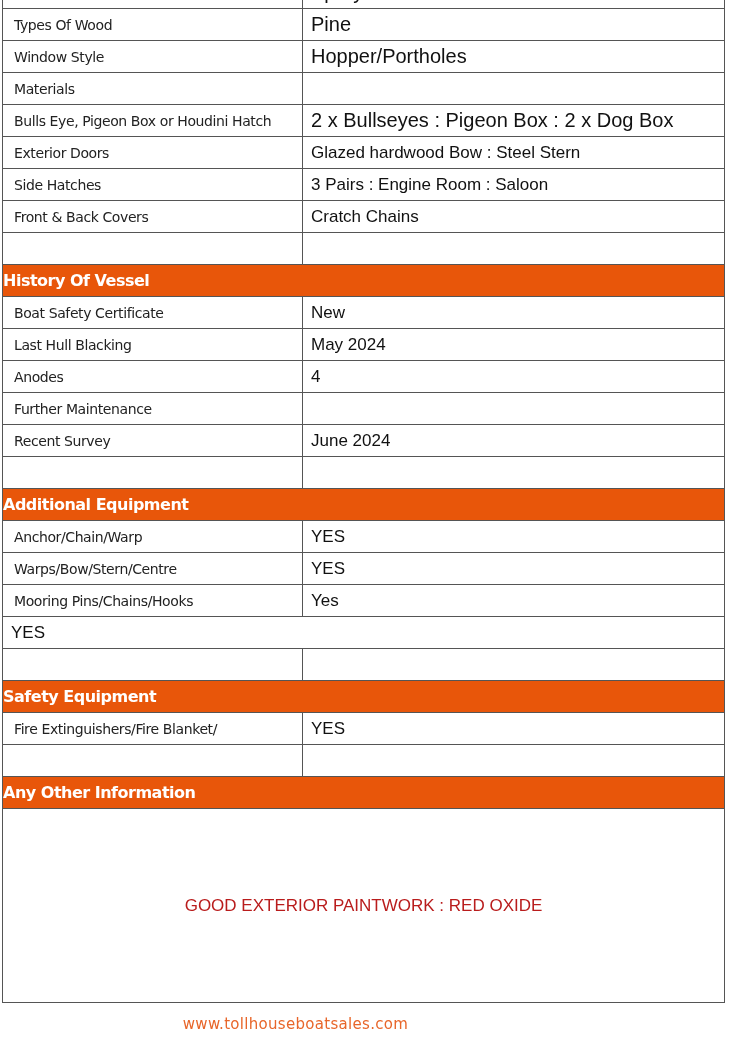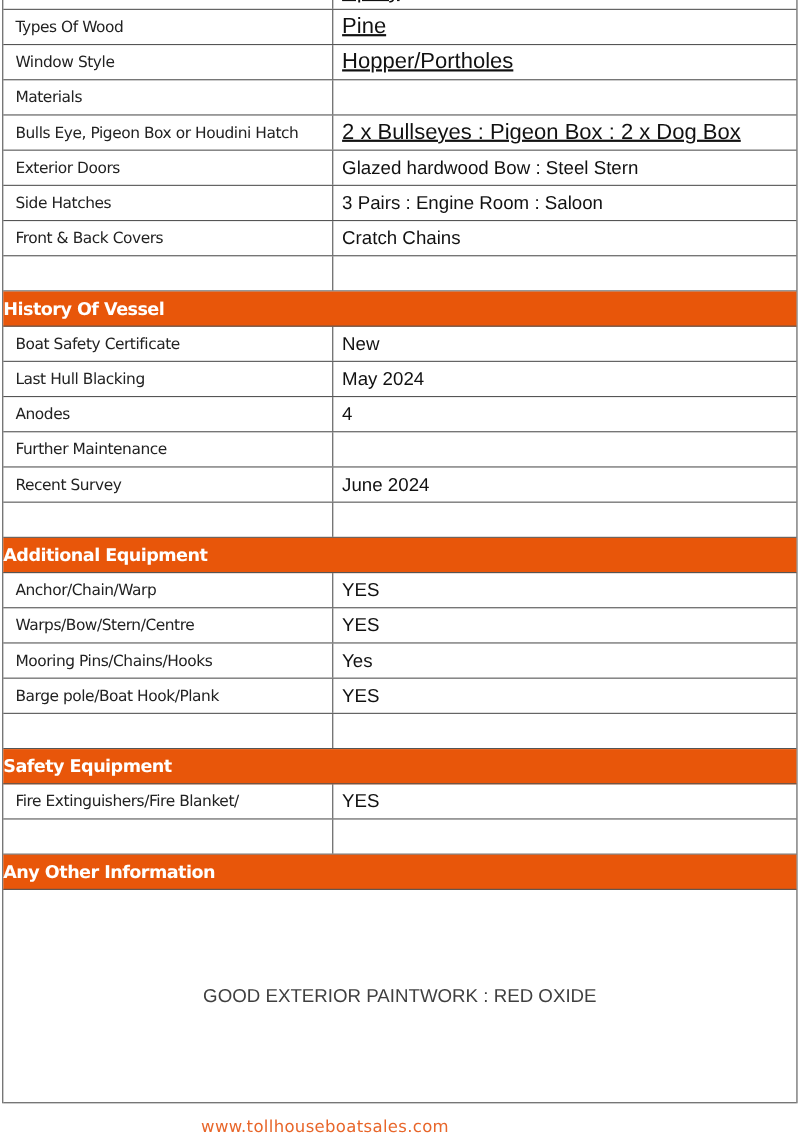--- a/index.html
+++ b/index.html
@@ -15,31 +15,31 @@
   .label {
     width: 300px; border-right: 1px solid #555; padding-left: 11px;
     font-family: "DejaVu Sans", sans-serif; font-size: 14px; color: #222;
     display: flex; align-items: center; box-sizing: border-box; letter-spacing: -0.4px;
   }
   .value {
     flex: 1; padding-left: 8px;
     font-family: "Liberation Sans", sans-serif; font-size: 17px; color: #111;
     display: flex; align-items: center; box-sizing: border-box;
   }
-  .value.big { font-size: 20px; text-decoration: underline; }
+  .value.big { font-size: 20px; }
   .section {
     height: 31px; background: #e8560a; border-bottom: 1px solid #555;
     display: flex; align-items: center; padding-left: 0;
     font-family: "DejaVu Sans", sans-serif; font-weight: bold; font-size: 16px;
     color: #ffffff; letter-spacing: -0.5px;
   }
   .other-box {
     height: 193px; border-bottom: 1px solid #555;
     display: flex; align-items: center; justify-content: center;
-    font-family: "Liberation Sans", sans-serif; font-size: 17px; color: #404040;
+    font-family: "Liberation Sans", sans-serif; font-size: 17px; color: #b91c1c;
   }
   .footer {
     position: absolute; top: 1015px; left: 0; width: 591px; text-align: center;
     font-family: "DejaVu Sans", sans-serif; font-size: 15px; color: #e8662a;
     letter-spacing: 0.3px;
   }
 </style>
 </head>
 <body>
 
@@ -115,21 +115,20 @@
   </div>
   <div class="row">
     <div class="label">Warps/Bow/Stern/Centre</div>
     <div class="value">YES</div>
   </div>
   <div class="row">
     <div class="label">Mooring Pins/Chains/Hooks</div>
     <div class="value">Yes</div>
   </div>
   <div class="row">
-    <div class="label">Barge pole/Boat Hook/Plank</div>
     <div class="value">YES</div>
   </div>
   <div class="row">
     <div class="label"></div>
     <div class="value"></div>
   </div>
 
   <div class="section">Safety Equipment</div>
   <div class="row">
     <div class="label">Fire Extinguishers/Fire Blanket/</div>

